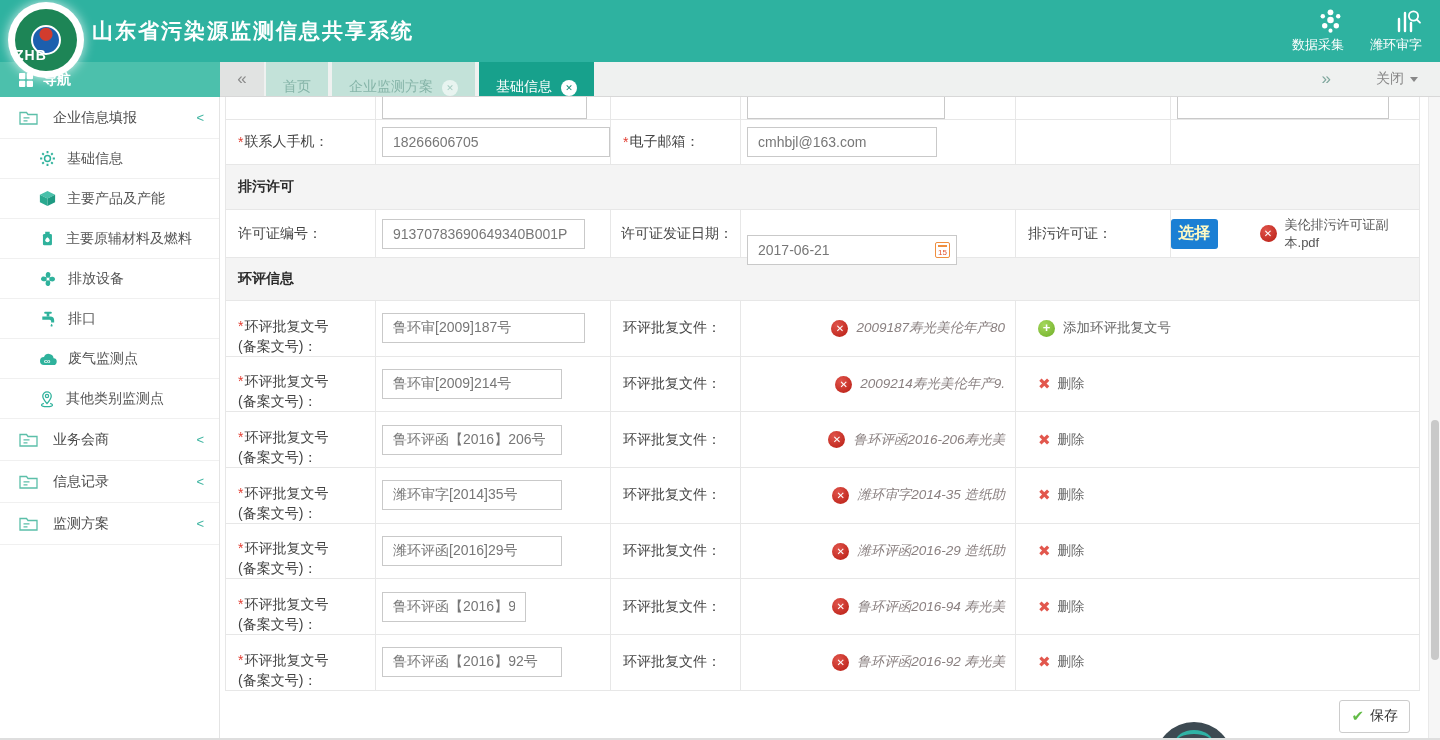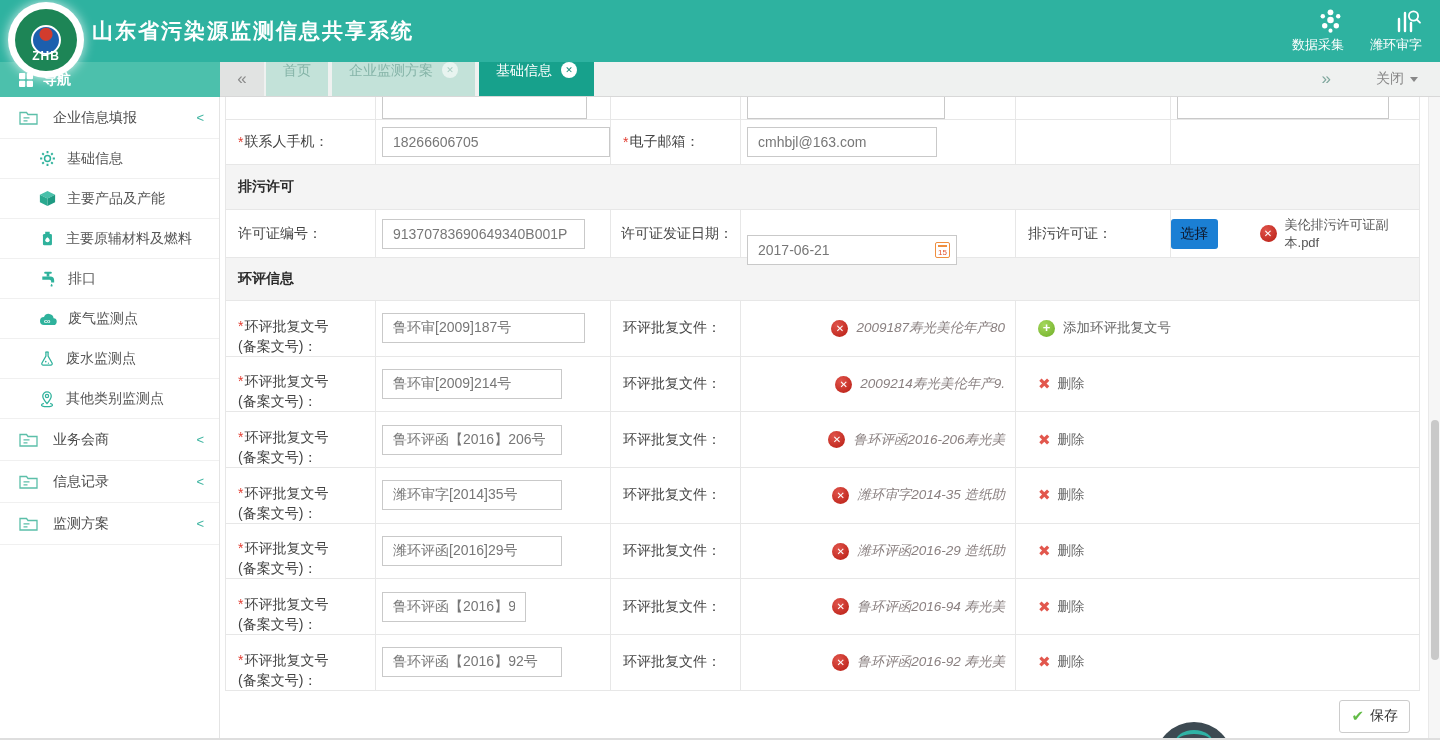--- a/index.html
+++ b/index.html
@@ -8,39 +8,39 @@
   .page { position:relative; width:1440px; height:740px; overflow:hidden; background:#fff; }
 
   
   .hdr { position:absolute; top:0; left:0; width:100%; height:62px; background:#2eb2a0; z-index:6; }
   .logo { position:absolute; left:8px; top:2px; width:76px; height:76px; border-radius:50%;
           background:#fff; box-shadow:0 0 12px rgba(255,255,255,.8); z-index:8; }
   .logo-emblem { position:absolute; left:7px; top:7px; width:62px; height:62px; border-radius:50%;
           background:#1d8556; display:flex; align-items:center; justify-content:center; }
   .logo-globe { width:30px; height:30px; border-radius:50%; border:2px solid #fff;
           background:radial-gradient(circle at 50% 28%, #d23c2e 0 6px, #1c5fae 7px 100%); }
-  .logo-zhb { position:absolute; left:0; right:0; bottom:8px; text-align:center;
-          font-size:12px; font-weight:bold; color:#fff; letter-spacing:1px; }
+  .logo-zhb { position:absolute; left:0; right:0; bottom:8px; 
+          font-size:14px; font-weight:bold; color:#fff; letter-spacing:1px; }
   .hdr h1 { position:absolute; left:92px; top:17px; font-size:21px; color:#fff;
           font-weight:bold; letter-spacing:2px; }
   .header-actions { position:absolute; right:18px; top:7px; display:flex; gap:26px; }
   .h-action { display:flex; flex-direction:column; align-items:flex-end; gap:2px;
           color:#fff; font-size:13px; cursor:pointer; }
   .h-icon { height:27px; display:flex; align-items:center; }
 
   
   .subbar { position:absolute; top:62px; left:0; width:100%; height:35px; display:flex; z-index:5; }
   .nav-head { width:220px; background:#4cc0ac; color:#fff; display:flex; align-items:center;
           gap:9px; padding-left:18px; font-size:14px; font-weight:bold; }
   .tabstrip { flex:1; background:#eff1f0; border-bottom:1px solid #d8d8d8;
           display:flex; align-items:stretch; position:relative; }
   .tab-scroll { width:44px; background:#e1e3e2; color:#8a8a8a; font-size:17px;
           display:flex; align-items:center; justify-content:center; cursor:pointer; }
   #tabs { display:flex; margin-left:2px; }
-  .tab { display:flex; align-items:flex-start; gap:9px; padding:0 17px; margin-right:4px;
+  .tab { display:flex; align-items:flex-end; gap:9px; padding:0 17px; margin-right:4px;
           font-size:14px; background:#c3e2d9; color:#85b4a8; cursor:pointer; white-space:nowrap; }
   .tab.active { background:#17a18c; color:#fff; }
   .tab-close { width:16px; height:16px; border-radius:50%; font-size:9px; line-height:16px;
           text-align:center; background:#e8f4f0; color:#a6cdc2; }
   .tab-close.act { background:#fff; color:#128a76; font-weight:bold; }
   .tab-right { position:absolute; right:0; top:0; height:100%; display:flex; align-items:center;
           gap:45px; padding-right:22px; }
   .dbl-right { color:#7fa79d; font-size:17px; cursor:pointer; }
   .close-menu { color:#888; font-size:14px; display:flex; align-items:center; gap:6px; cursor:pointer; }
   .caret { width:0; height:0; border-left:4px solid transparent; border-right:4px solid transparent;
@@ -76,22 +76,22 @@
   .r-contact { height:45px; }
   .sec-row { height:45px; display:flex; align-items:center; background:#f4f4f4; font-weight:bold;
           color:#2b2b2b; font-size:14px; padding-left:12px; border-bottom:1px solid #e7e7e7; }
   .sec-row.s2 { height:43px; }
   .r-permit { height:48px; }
   .datebox { position:relative; display:flex; align-items:center;margin-top:33px; }
   .cal-icon { position:absolute; right:7px; top:50%; transform:translateY(-50%); width:15px; height:16px;
           border:1px solid #ef8e3f; border-radius:2px; background:#fff; font-size:8px; color:#e4502e;
           display:flex; align-items:flex-end; justify-content:center; line-height:9px; }
   .cal-icon::before { content:""; position:absolute; top:1.5px; left:2px; right:2px; height:2.5px; background:#ef8e3f; }
-  .choose-btn { width:48px; height:30px; background:#1b7fd4; color:#0f172a; border:none; border-radius:3px;
-          font-size:14px; cursor:pointer; font-family:inherit; }
+  .choose-btn { width:48px; height:30px; background:#1b7fd4; color:#fef9c3; border:none; border-radius:3px;
+          font-size:16px; cursor:pointer; font-family:inherit;font-weight:bold; }
   .del-circle { width:17px; height:17px; min-width:17px; border-radius:50%; color:#fff; font-size:10px;
           line-height:17px; text-align:center; font-weight:bold; display:inline-block; cursor:pointer;
           background:radial-gradient(circle at 35% 30%, #e0534a, #b71c12); }
   .add-circle { width:17px; height:17px; min-width:17px; border-radius:50%; color:#fff; font-size:13px;
           line-height:16px; text-align:center; font-weight:bold; display:inline-block; cursor:pointer;
           background:radial-gradient(circle at 35% 30%, #a5d85c, #6fae27); margin-right:8px; }
   .cross-icon { color:#e2574d; font-size:15px; font-weight:bold; margin-right:7px; }
   .permit-file { color:#555; font-size:13px; margin-left:8px; cursor:pointer; }
   .r-eia { height:55.7px; }
   .filecell { justify-content:flex-end; padding-right:10px; }
@@ -244,52 +244,53 @@
             <svg width="18" height="19" viewBox="0 0 20 20">
               <rect x="8" y="2.5" width="5" height="2.5" fill="#2fb29c"></rect>
               <rect x="5.5" y="5" width="10" height="12.5" rx="1.5" fill="#2fb29c"></rect>
               <path d="M10.5 8.5c1.6 1.2 2.4 2.3 2.4 3.4a2.4 2.4 0 0 1-4.8 0c0-1.1.8-2.2 2.4-3.4z" fill="#fff"></path>
             </svg>
           </span>
           <span>主要原辅材料及燃料</span>
         </div>
         <div class="side-item child">
           <span class="sicon">
+            <svg width="20" height="20" viewBox="0 0 20 20">
+              <g fill="#2fb29c">
+                <path d="M10 10C8 8.5 7.2 6.5 8 4.5 8.8 2.5 11 2.5 12 4c1 1.5.5 4-2 6z"></path>
+                <path d="M10 10c1.5-2 3.5-2.8 5.5-2 2 .8 2 3 .5 4-1.5 1-4 .5-6-2z"></path>
+                <path d="M10 10c2 1.5 2.8 3.5 2 5.5-.8 2-3 2-4 .5-1-1.5-.5-4 2-6z"></path>
+                <path d="M10 10c-1.5 2-3.5 2.8-5.5 2-2-.8-2-3-.5-4 1.5-1 4-.5 6 2z"></path>
+              </g>
+              <circle cx="10" cy="10" r="1.5" fill="#fff"></circle>
+            </svg>
+          </span>
+          <span>排放设备</span>
+        </div>
+        <div class="side-item child">
+          <span class="sicon">
             <svg width="20" height="19" viewBox="0 0 20 20">
               <g fill="#2fb29c">
                 <rect x="8.6" y="4" width="2.8" height="4"></rect>
                 <rect x="6" y="2.8" width="8" height="2.2" rx="1"></rect>
                 <path d="M4 8h8.5a4 4 0 0 1 4 4v2.2h-3.2V13a1.8 1.8 0 0 0-1.8-1.8H4z"></path>
                 <path d="M14.4 16.3c.7 1 .7 2.2-.6 2.2s-1.3-1.2-.6-2.2l.6-.9z"></path>
               </g>
             </svg>
           </span>
           <span>排口</span>
         </div>
         <div class="side-item child">
           <span class="sicon">
             <svg width="20" height="18" viewBox="0 0 20 18">
               <path d="M6 15a4 4 0 0 1 0-8 5 5 0 0 1 9.6 1.2A3.3 3.3 0 0 1 15 15z" fill="#2fb29c"></path>
               <text x="6" y="13.3" font-size="5.5" fill="#fff" font-weight="bold">co</text>
             </svg>
           </span>
           <span>废气监测点</span>
-        </div>
-        <div class="side-item child">
-          <span class="sicon">
-            <svg width="18" height="19" viewBox="0 0 20 20">
-              <g fill="none" stroke="#2fb29c" stroke-width="1.4">
-                <path d="M8.3 2.8h3.4"></path>
-                <path d="M8.8 2.8v4.4l-4.4 7.8a1.6 1.6 0 0 0 1.4 2.4h8.4a1.6 1.6 0 0 0 1.4-2.4l-4.4-7.8V2.8"></path>
-              </g>
-              <circle cx="8.6" cy="13.5" r="0.9" fill="#2fb29c"></circle>
-              <circle cx="11.6" cy="15.2" r="0.7" fill="#2fb29c"></circle>
-            </svg>
-          </span>
-          <span>废水监测点</span>
         </div>
         <div class="side-item child">
           <span class="sicon">
             <svg width="18" height="19" viewBox="0 0 20 20">
               <g fill="none" stroke="#2fb29c" stroke-width="1.4">
                 <path d="M10 2.6a4.7 4.7 0 0 1 4.7 4.7c0 3.2-4.7 8.3-4.7 8.3S5.3 10.5 5.3 7.3A4.7 4.7 0 0 1 10 2.6z"></path>
                 <circle cx="10" cy="7.3" r="1.8"></circle>
                 <path d="M6.5 15.5c-1.6.4-2.6 1-2.6 1.7 0 1 2.7 1.9 6.1 1.9s6.1-.9 6.1-1.9c0-.7-1-1.3-2.6-1.7"></path>
               </g>
             </svg>

